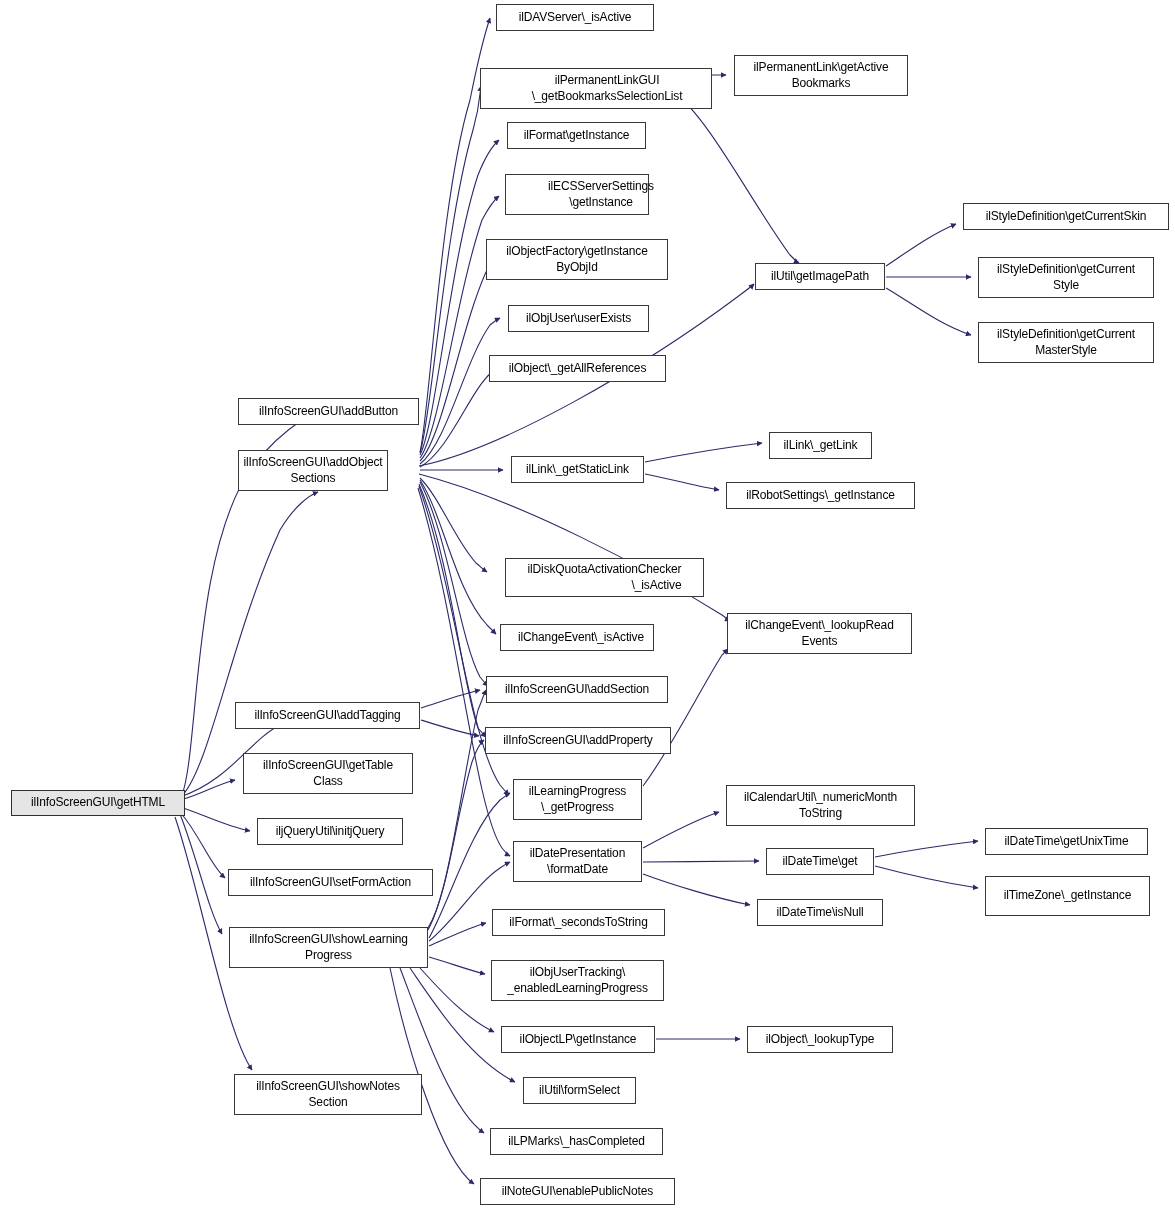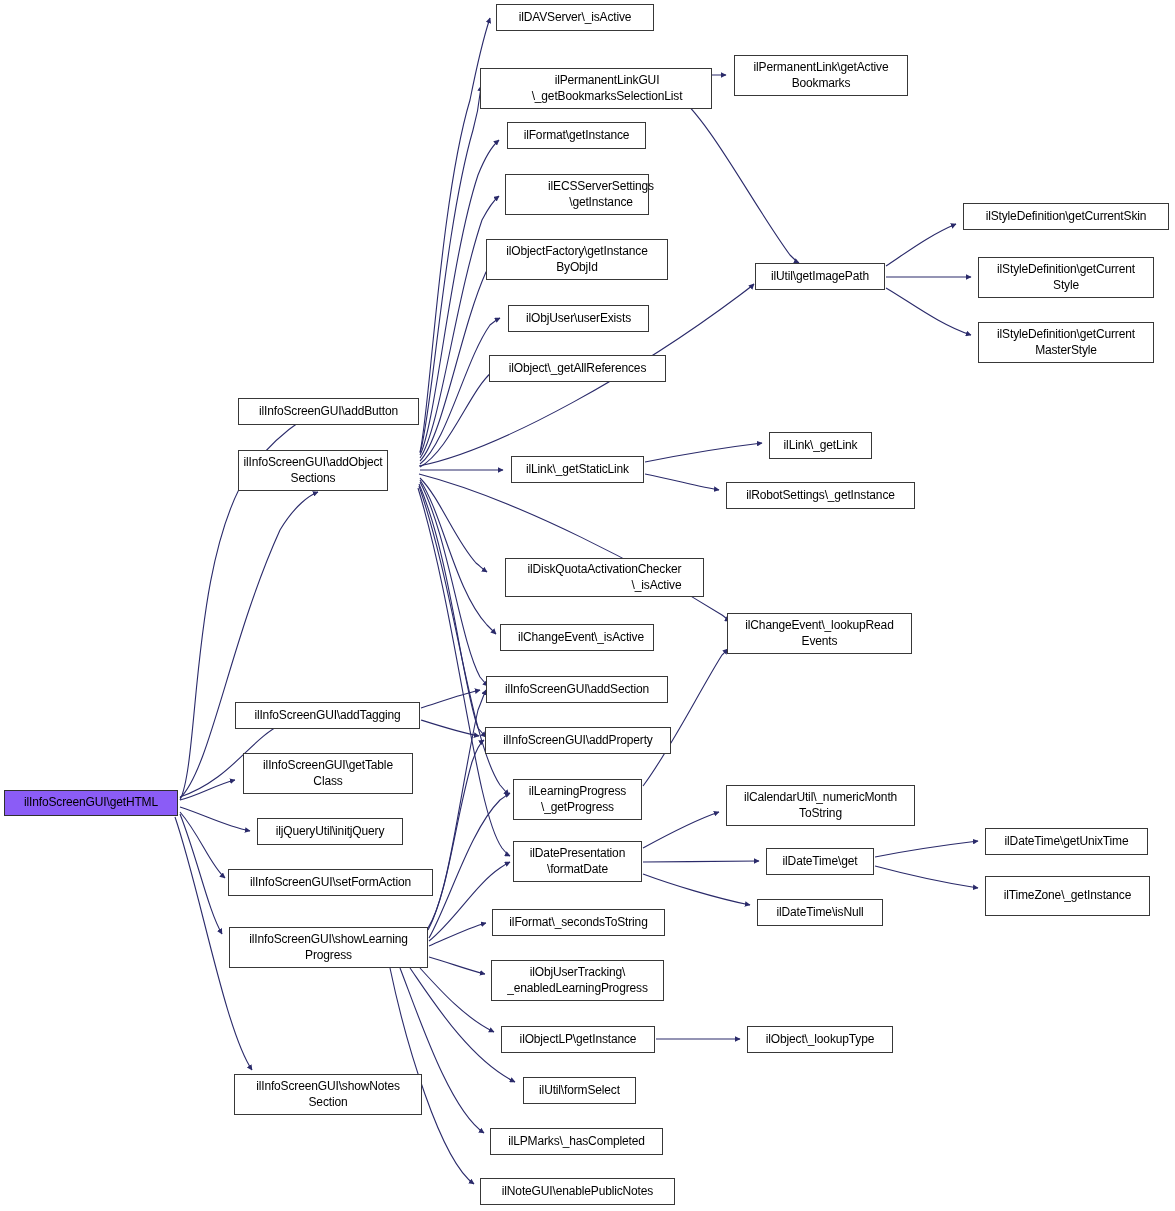--- a/index.html
+++ b/index.html
@@ -34,22 +34,23 @@
     line-height: 15.5px;
     display: flex;
     align-items: center;
     justify-content: center;
     text-align: center;
     letter-spacing: -0.15px;
     white-space: pre-line;
     z-index: 5;
   }
   .node.current {
-    background: #8b5cf6;
+    background: #e5e5e5;
     border: 1px solid #303030;
+    margin-left: 7px;
   }
 </style>
 </head>
 <body>
 
 <div id="canvas">
   <svg id="edge-layer" viewBox="0 0 1175 1211" xmlns="http://www.w3.org/2000/svg">
     <defs>
       <marker id="arrow" viewBox="0 0 10 10" refX="9" refY="5" markerWidth="5.2" markerHeight="5.2" orient="auto-start-reverse">
         <path d="M 0 0 L 10 5 L 0 10 z" fill="#2a2a6a"></path>

